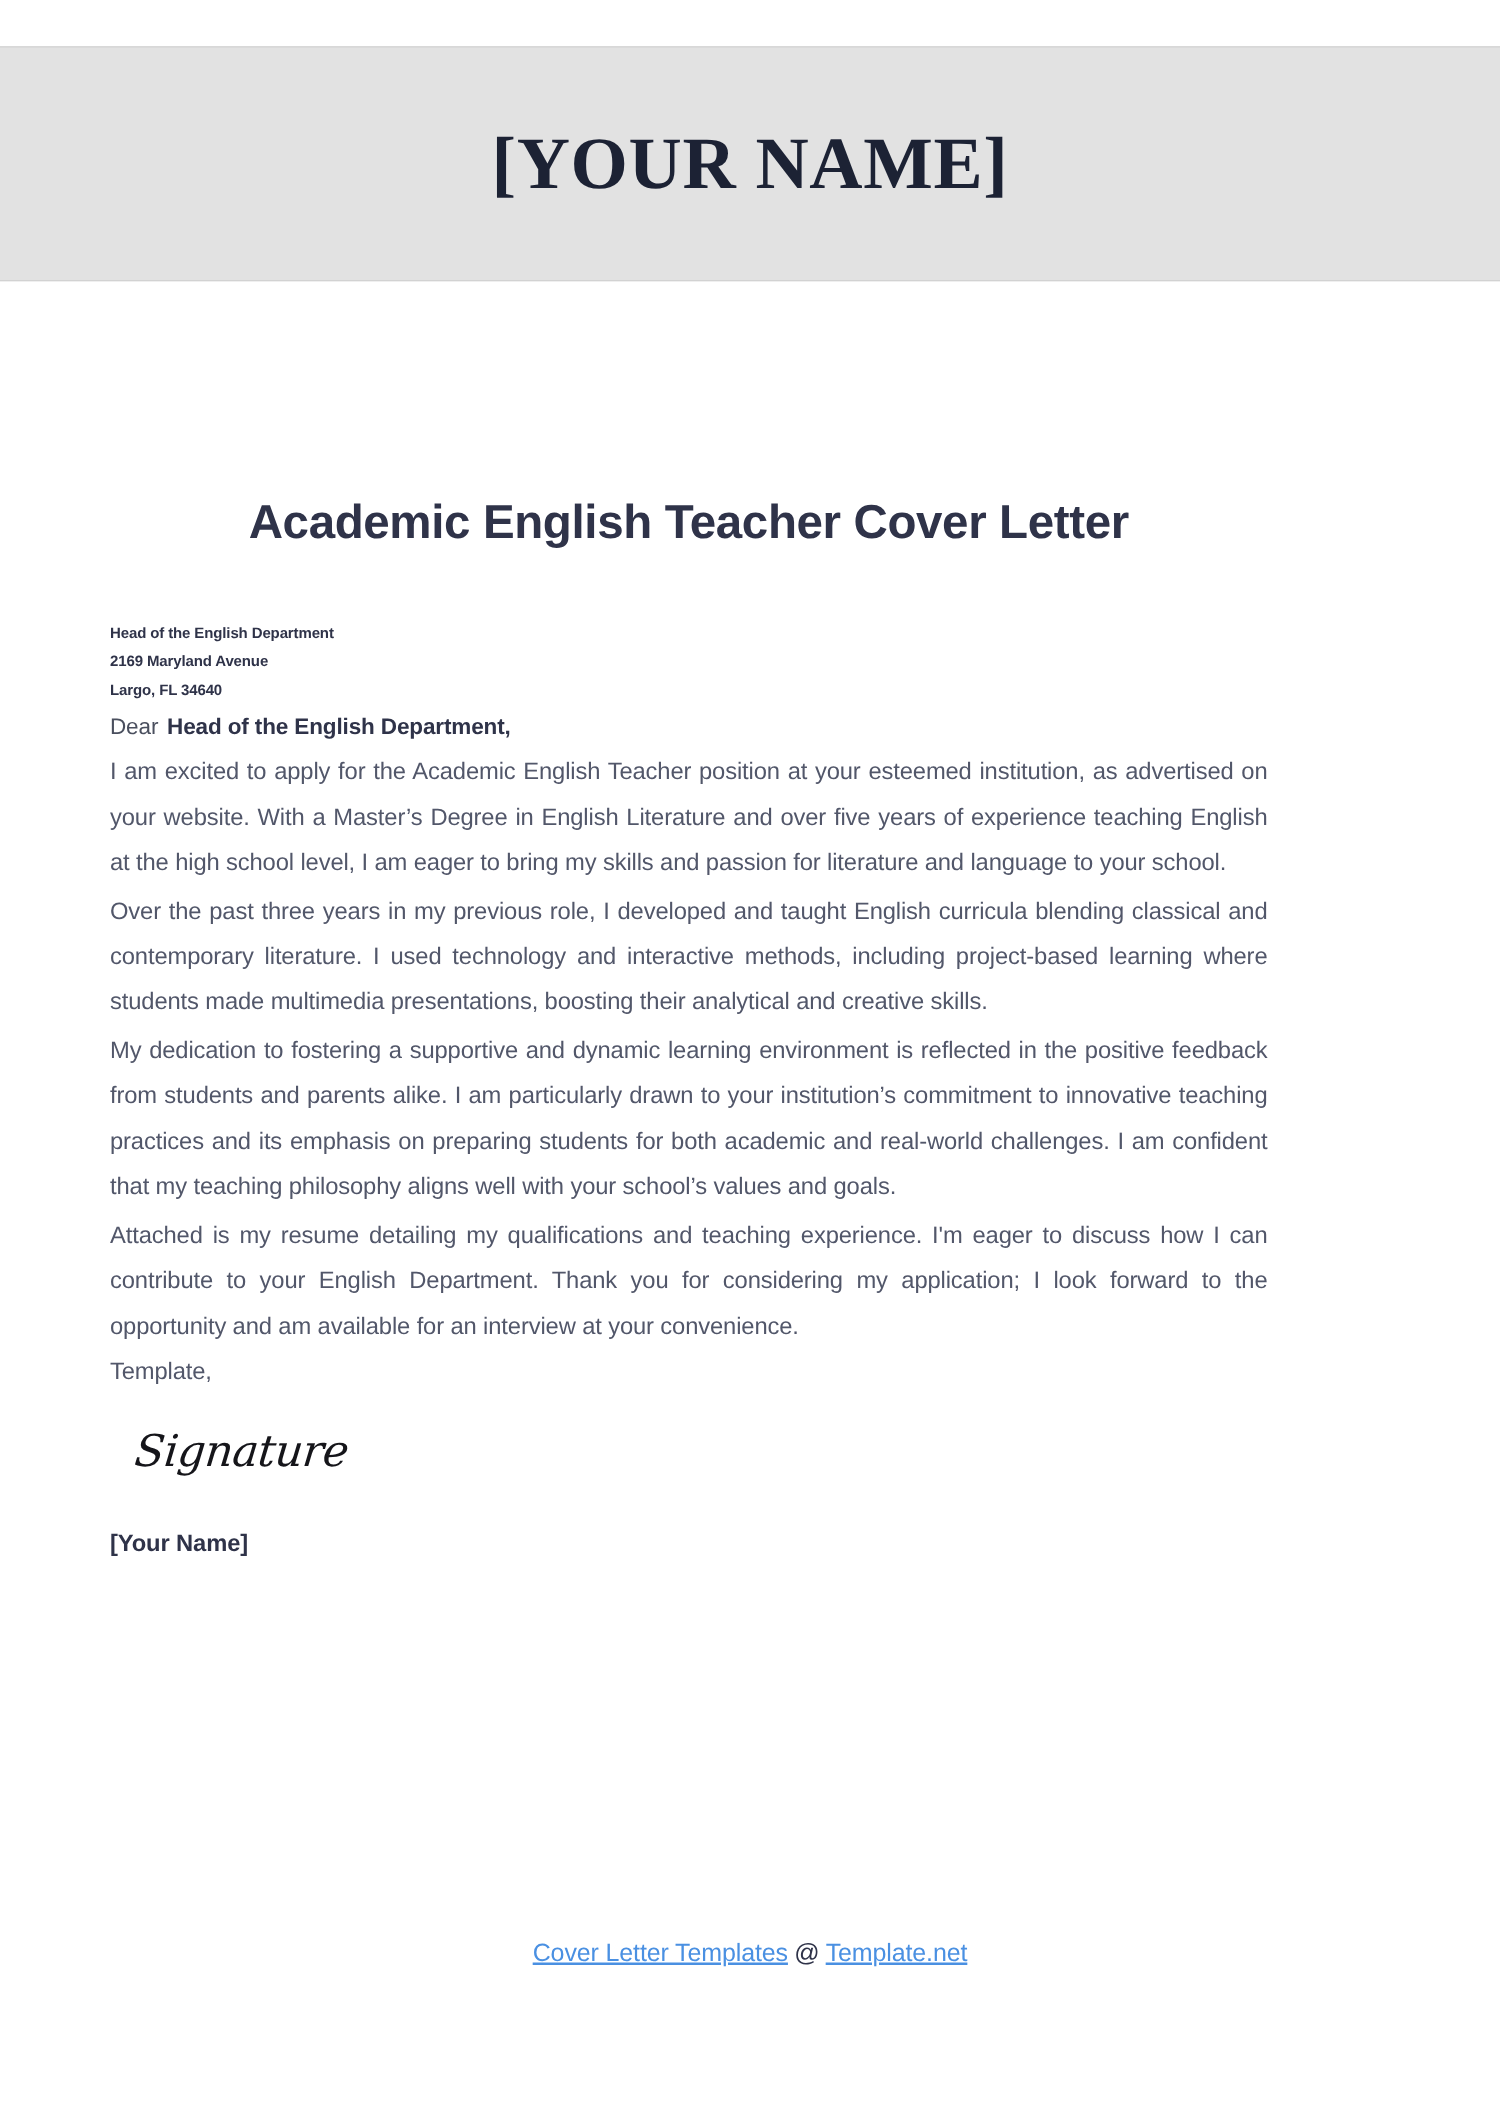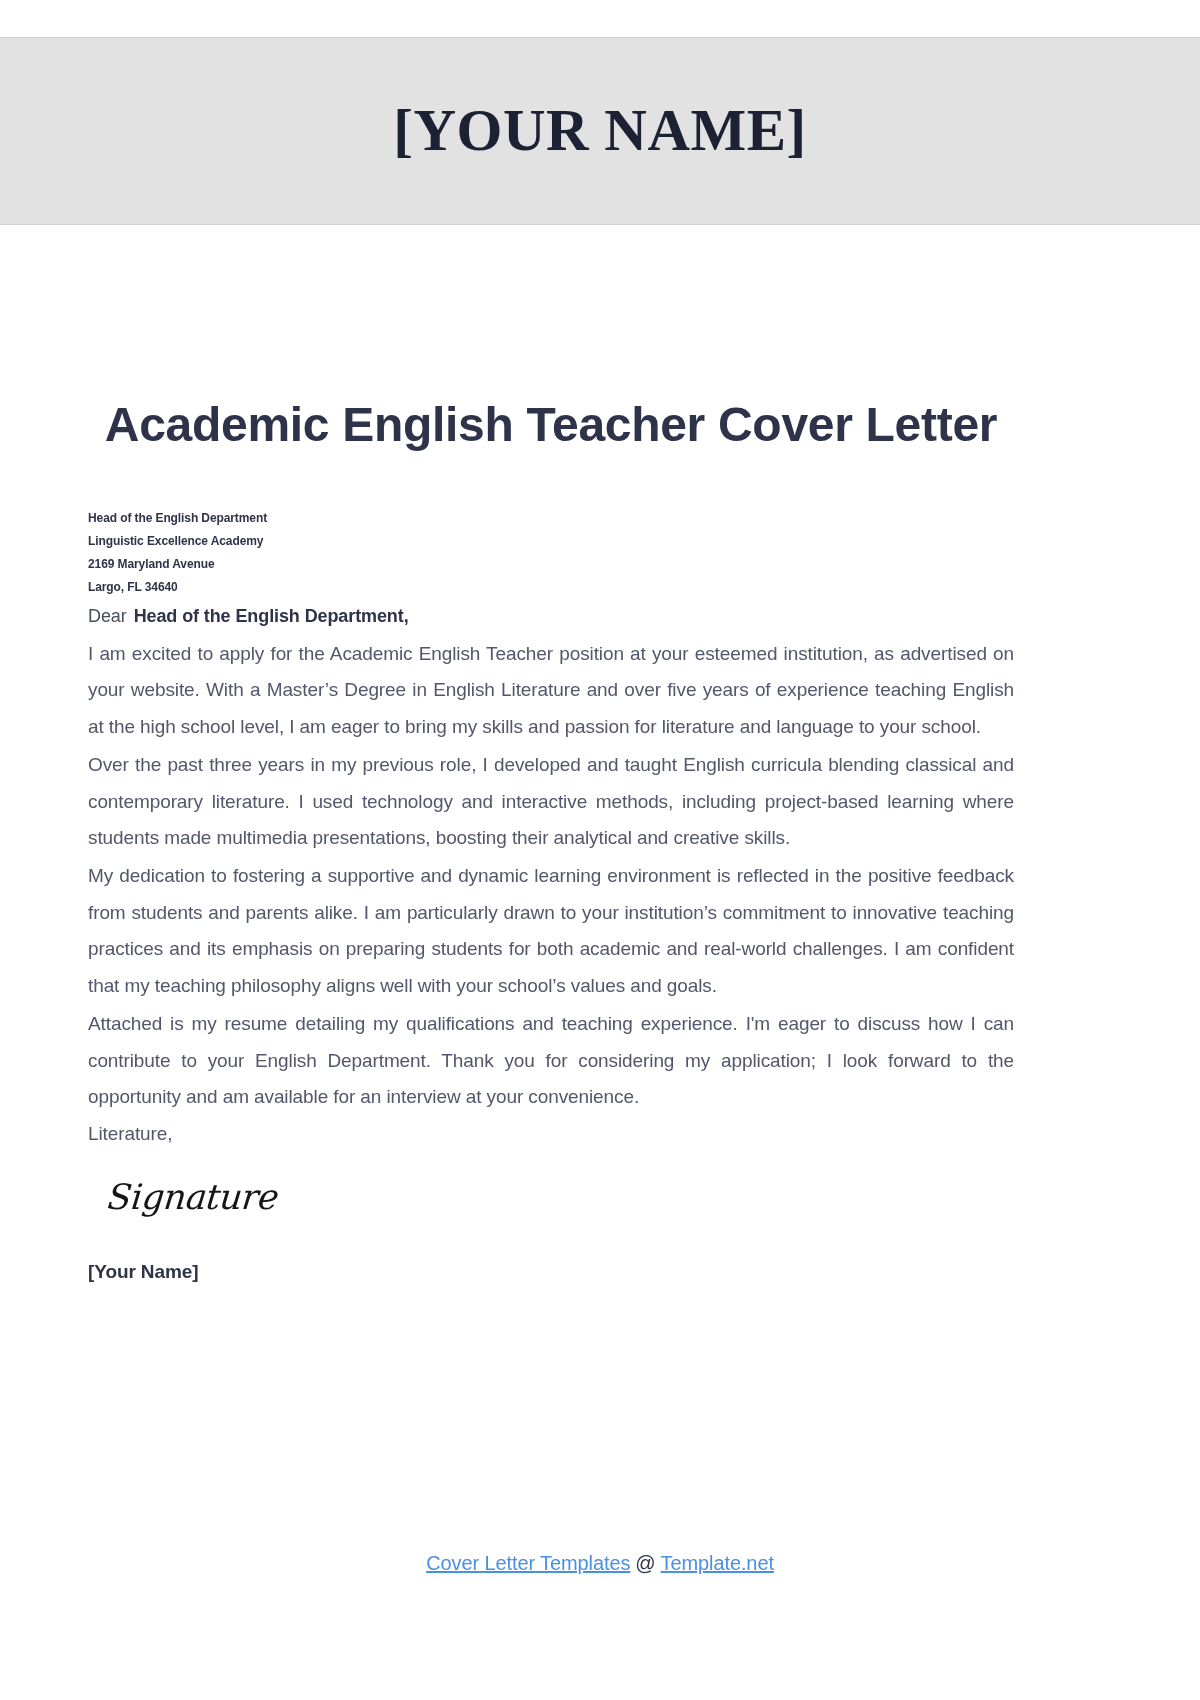--- a/index.html
+++ b/index.html
@@ -58,21 +58,21 @@
 
   
   .content {
     position: absolute;
     left: 88px;
     top: 395px;
     width: 926px;
   }
 
   .doc-title {
-    font-size: 48px;
+    font-size: 38px;
     font-weight: 700;
     color: #2f3349;
     text-align: center;
     letter-spacing: -0.3px;
     line-height: 1.25;
     margin-bottom: 52px;
   }
 
   .recipient-line {
     font-size: 12px;
@@ -158,35 +158,34 @@
 
   <div class="letterhead">
     <div class="letterhead-name">[YOUR NAME]</div>
   </div>
 
   <div class="content">
 
     <div class="doc-title">Academic English Teacher Cover Letter</div>
 
     <div class="recipient-line">Head of the English Department</div>
-    <div class="recipient-line">Linguistic Excellence Academy</div>
     <div class="recipient-line">2169 Maryland Avenue</div>
     <div class="recipient-line">Largo, FL 34640</div>
 
     <div class="salutation"><span>Dear</span><span class="strong">Head of the English Department,</span></div>
 
     <p class="para">I am excited to apply for the Academic English Teacher position at your esteemed institution, as advertised on your website. With a Master’s Degree in English Literature and over five years of experience teaching English at the high school level, I am eager to bring my skills and passion for literature and language to your school.</p>
 
     <p class="para">Over the past three years in my previous role, I developed and taught English curricula blending classical and contemporary literature. I used technology and interactive methods, including project-based learning where students made multimedia presentations, boosting their analytical and creative skills.</p>
 
     <p class="para">My dedication to fostering a supportive and dynamic learning environment is reflected in the positive feedback from students and parents alike. I am particularly drawn to your institution’s commitment to innovative teaching practices and its emphasis on preparing students for both academic and real-world challenges. I am confident that my teaching philosophy aligns well with your school’s values and goals.</p>
 
     <p class="para">Attached is my resume detailing my qualifications and teaching experience. I'm eager to discuss how I can contribute to your English Department. Thank you for considering my application; I look forward to the opportunity and am available for an interview at your convenience.</p>
 
-    <div class="closing">Literature,</div>
+    <div class="closing">Template,</div>
 
     <div class="signature">Signature</div>
 
     <div class="sign-name">[Your Name]</div>
   </div>
 
   <div class="footer"><a href="#">Cover Letter Templates</a><span class="at">@</span><a href="#">Template.net</a></div>
 
 </div>
 

